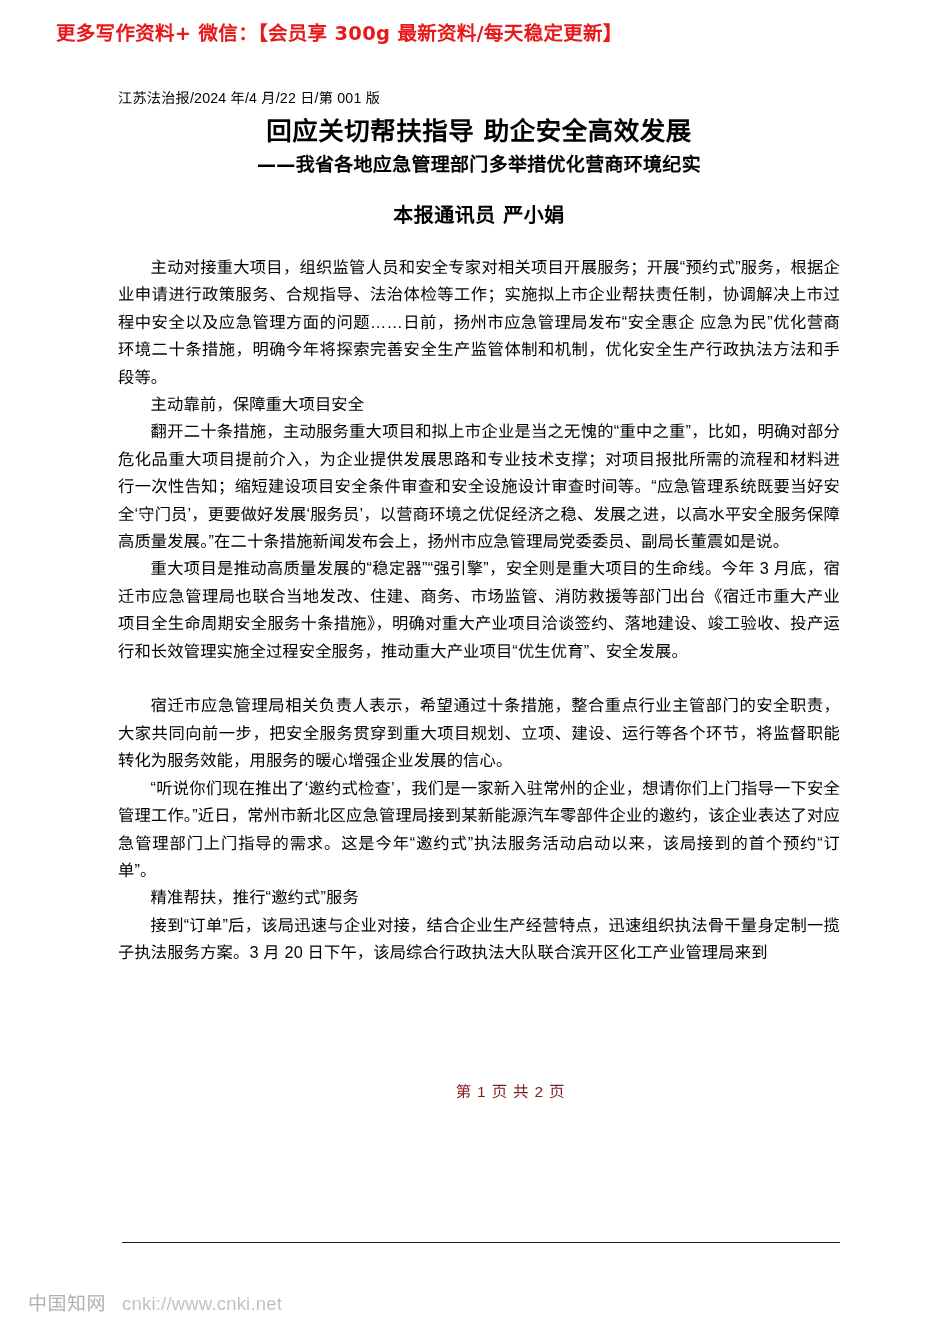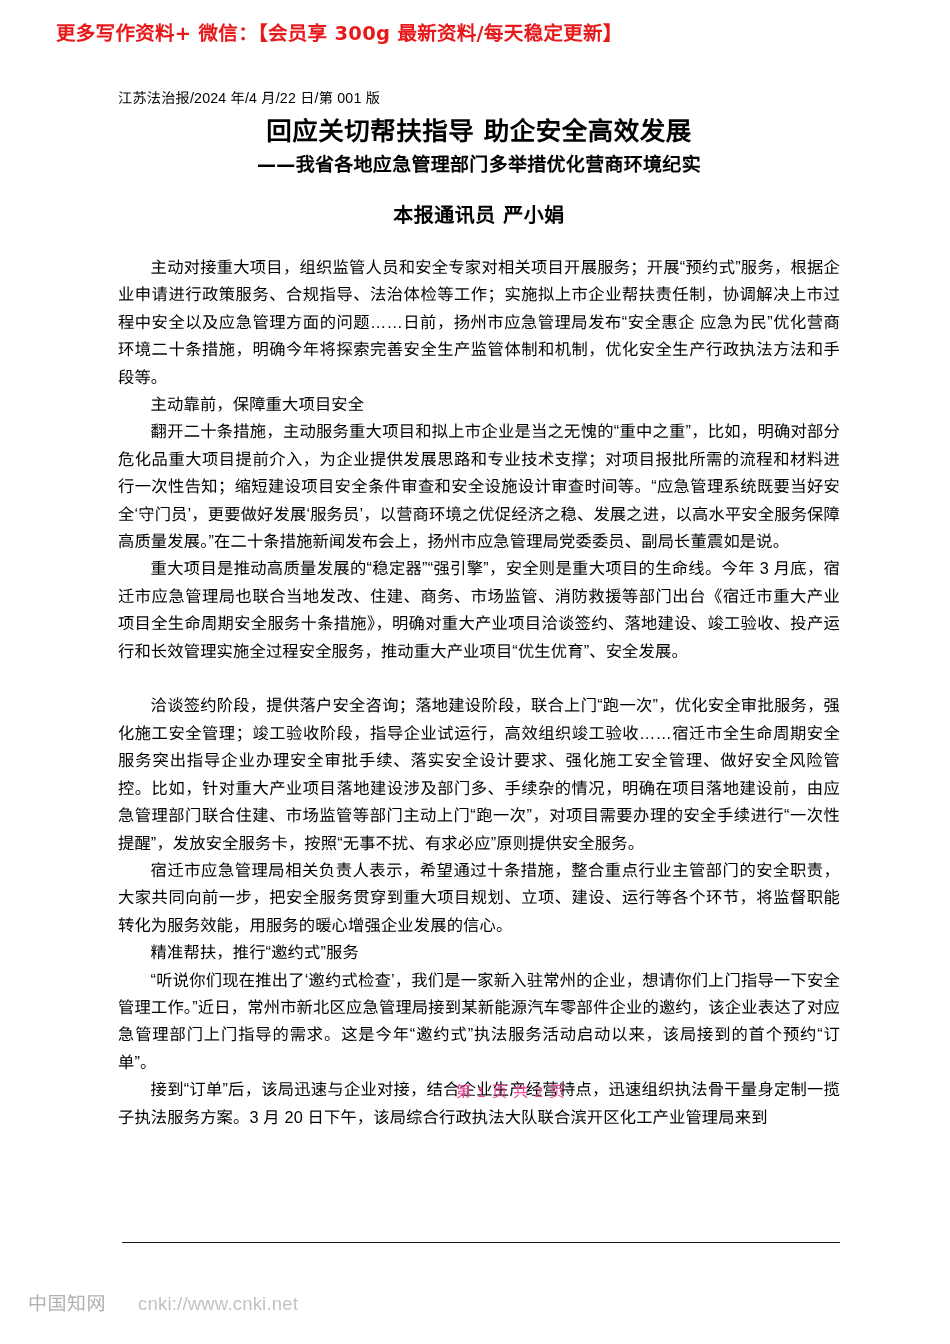--- a/index.html
+++ b/index.html
@@ -106,21 +106,21 @@
 
   
   .page-indicator {
     position: absolute;
     left: 0;
     top: 1079px;
     width: 933px;
     text-align: center;
     font-size: 15.5px;
     letter-spacing: 0.8px;
-    color: #ec4899;
+    color: #7f1d1d;
   }
   .page-indicator-inner {
     display: inline-block;
     margin-left: 88px;
   }
 
   
   .bottom-rule {
     position: absolute;
     left: 122px;
@@ -130,21 +130,21 @@
     border-top: 1.6px solid #1a1a1a;
   }
 
   
   .watermark {
     position: absolute;
     left: 28px;
     top: 1288px;
     display: flex;
     align-items: baseline;
-    gap: 32px;
+    gap: 16px;
     color: #b4b4b4;
     justify-content: space-between;
   }
   .watermark-brand {
     font-size: 19px;
     letter-spacing: 0.5px;
     color: #b0b0b0;
     font-family: "DejaVu Sans", "Liberation Sans", sans-serif;
   }
   .watermark-url {
@@ -170,24 +170,23 @@
   <h2 class="subheadline">——我省各地应急管理部门多举措优化营商环境纪实</h2>
 
   <div class="byline">本报通讯员  严小娟</div>
 
   <div class="article-body">
       <p class="para">主动对接重大项目，组织监管人员和安全专家对相关项目开展服务；开展“预约式”服务，根据企业申请进行政策服务、合规指导、法治体检等工作；实施拟上市企业帮扶责任制，协调解决上市过程中安全以及应急管理方面的问题……日前，扬州市应急管理局发布“安全惠企 应急为民”优化营商环境二十条措施，明确今年将探索完善安全生产监管体制和机制，优化安全生产行政执法方法和手段等。</p>
       <p class="para section-head">主动靠前，保障重大项目安全</p>
       <p class="para">翻开二十条措施，主动服务重大项目和拟上市企业是当之无愧的“重中之重”，比如，明确对部分危化品重大项目提前介入，为企业提供发展思路和专业技术支撑；对项目报批所需的流程和材料进行一次性告知；缩短建设项目安全条件审查和安全设施设计审查时间等。“应急管理系统既要当好安全‘守门员’，更要做好发展‘服务员’，以营商环境之优促经济之稳、发展之进，以高水平安全服务保障高质量发展。”在二十条措施新闻发布会上，扬州市应急管理局党委委员、副局长董震如是说。</p>
       <p class="para">重大项目是推动高质量发展的“稳定器”“强引擎”，安全则是重大项目的生命线。今年 3 月底，宿迁市应急管理局也联合当地发改、住建、商务、市场监管、消防救援等部门出台《宿迁市重大产业项目全生命周期安全服务十条措施》，明确对重大产业项目洽谈签约、落地建设、竣工验收、投产运行和长效管理实施全过程安全服务，推动重大产业项目“优生优育”、安全发展。</p>
       <div class="spacer-line"></div>
-      <p class="para">洽谈签约阶段，提供落户安全咨询；落地建设阶段，联合上门“跑一次”，优化安全审批服务，强化施工安全管理；竣工验收阶段，指导企业试运行，高效组织竣工验收……宿迁市全生命周期安全服务突出指导企业办理安全审批手续、落实安全设计要求、强化施工安全管理、做好安全风险管控。比如，针对重大产业项目落地建设涉及部门多、手续杂的情况，明确在项目落地建设前，由应急管理部门联合住建、市场监管等部门主动上门“跑一次”，对项目需要办理的安全手续进行“一次性提醒”，发放安全服务卡，按照“无事不扰、有求必应”原则提供安全服务。</p>
       <p class="para">宿迁市应急管理局相关负责人表示，希望通过十条措施，整合重点行业主管部门的安全职责，大家共同向前一步，把安全服务贯穿到重大项目规划、立项、建设、运行等各个环节，将监督职能转化为服务效能，用服务的暖心增强企业发展的信心。</p>
+      <p class="para">“听说你们现在推出了‘邀约式检查’，我们是一家新入驻常州的企业，想请你们上门指导一下安全管理工作。”近日，常州市新北区应急管理局接到某新能源汽车零部件企业的邀约，该企业表达了对应急管理部门上门指导的需求。这是今年“邀约式”执法服务活动启动以来，该局接到的首个预约“订单”。</p>
       <p class="para section-head">精准帮扶，推行“邀约式”服务</p>
-      <p class="para">“听说你们现在推出了‘邀约式检查’，我们是一家新入驻常州的企业，想请你们上门指导一下安全管理工作。”近日，常州市新北区应急管理局接到某新能源汽车零部件企业的邀约，该企业表达了对应急管理部门上门指导的需求。这是今年“邀约式”执法服务活动启动以来，该局接到的首个预约“订单”。</p>
       <p class="para">接到“订单”后，该局迅速与企业对接，结合企业生产经营特点，迅速组织执法骨干量身定制一揽子执法服务方案。3 月 20 日下午，该局综合行政执法大队联合滨开区化工产业管理局来到</p>
     </div>
 </div>
 
 <div class="page-indicator">
   <span class="page-indicator-inner">第 1 页 共 2 页</span>
 </div>
 
 <div class="bottom-rule"></div>
 

